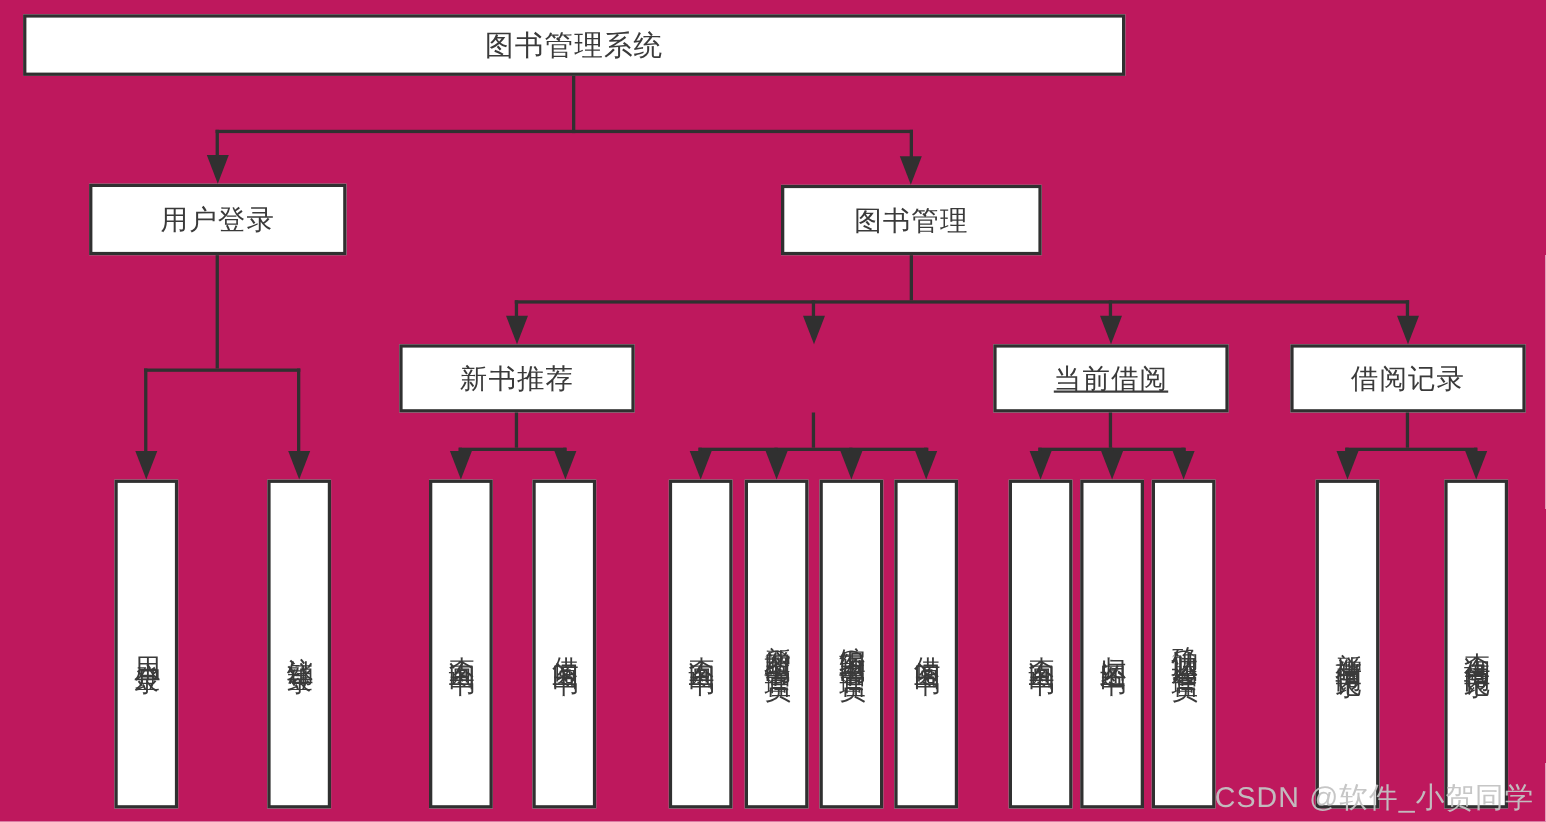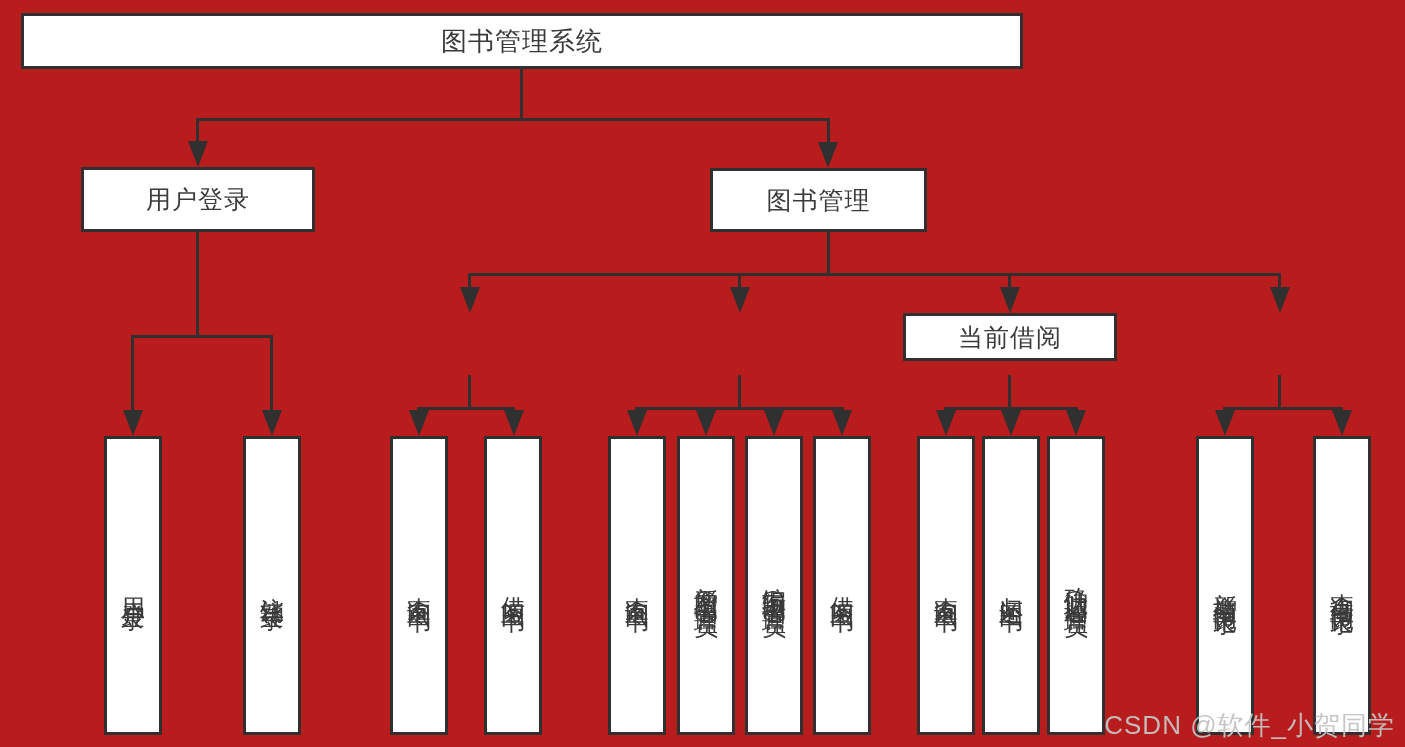--- a/index.html
+++ b/index.html
@@ -1,20 +1,20 @@
 <!DOCTYPE html>
 <html><head>
 <meta charset="utf-8">
 <style>
   html, body { margin: 0; padding: 0; background: #ffffff; }
   #stage {
     position: relative;
     width: 1405px;
     height: 747px;
-    background: #b91c1c;
+    background: #be185d;
     font-family: "Liberation Sans", "DejaVu Sans", sans-serif;
     overflow: hidden;
   }
   .box {
     position: absolute;
     box-sizing: border-box;
     border: 3px solid #303030;
     background: #ffffff;
     display: flex;
     align-items: center;
@@ -58,26 +58,32 @@
 
 <div id="stage">
 
   <div class="box" style="left:21px; top:13px; width:1002px; height:56px;">
     <span class="root-label">图书管理系统</span>
   </div>
 
   <div class="box" style="left:81px; top:167px; width:234px; height:65px;">
     <span class="hlabel">用户登录</span>
   </div>
-  <div class="box" style="left:710px; top:168px; width:217px; height:64px;">
+  <div class="box" style="left:710px; top:168px; width:237px; height:64px;">
     <span class="hlabel">图书管理</span>
   </div>
 
-  <div class="box" style="left:903px; top:313px; width:214px; height:48px;">
+  <div class="box" style="left:363px; top:313px; width:214px; height:62px;">
+    <span class="hlabel">新书推荐</span>
+  </div>
+  <div class="box" style="left:903px; top:313px; width:214px; height:62px;text-decoration:underline;">
     <span class="hlabel">当前借阅</span>
+  </div>
+  <div class="box" style="left:1173px; top:313px; width:214px; height:62px;">
+    <span class="hlabel">借阅记录</span>
   </div>
 
   <div class="box vbox" style="left:104px; top:436px; width:58px; height:299px;">
     <span class="vtext">用户登录</span>
   </div>
   <div class="box vbox" style="left:243px; top:436px; width:58px; height:299px;">
     <span class="vtext">注销登录</span>
   </div>
 
   <div class="box vbox" style="left:390px; top:436px; width:58px; height:299px;">

